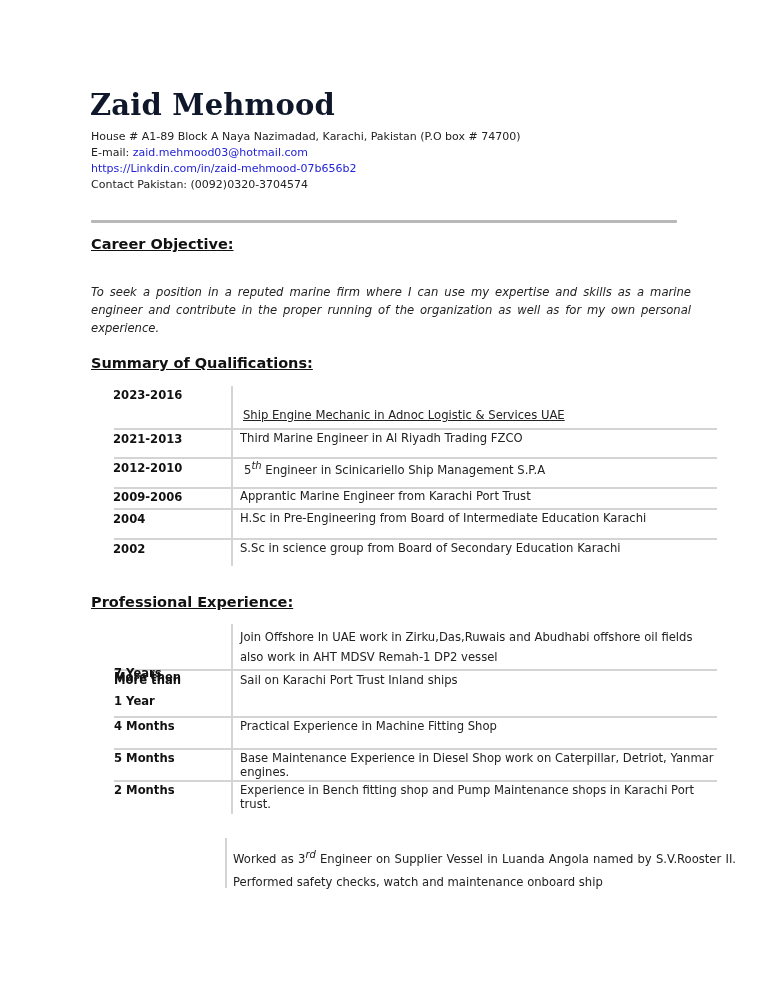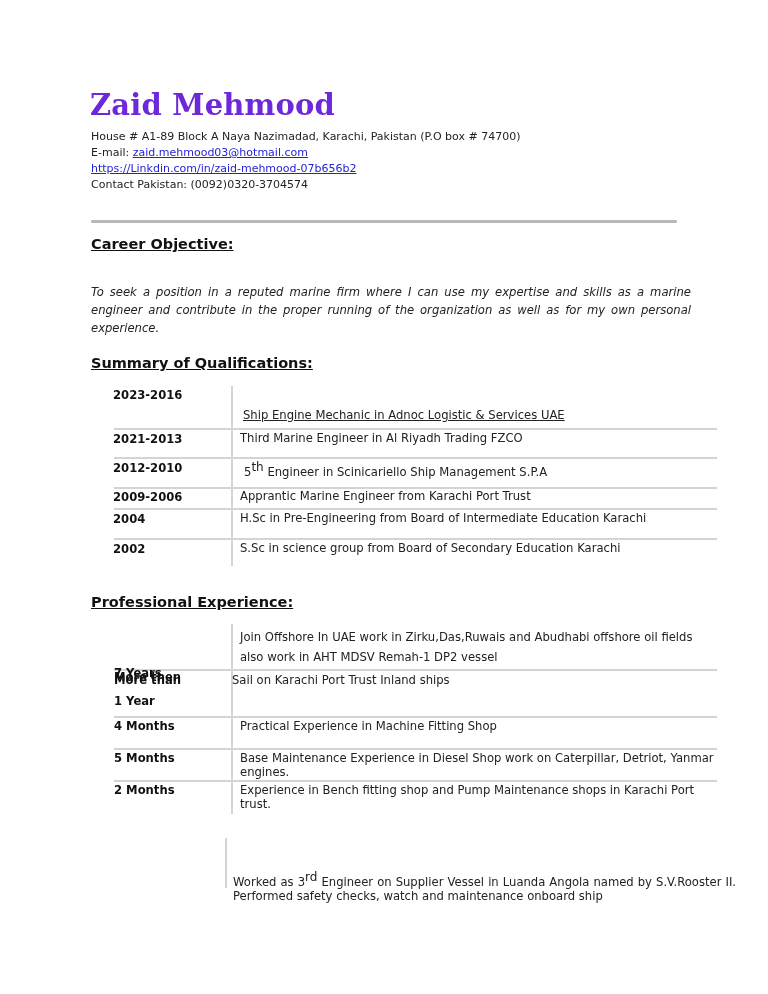--- a/index.html
+++ b/index.html
@@ -1,31 +1,31 @@
 <!DOCTYPE html>
 <html><head>
 <meta charset="utf-8">
 <style>
   html, body { margin: 0; padding: 0; background: #ffffff; }
   body { width: 768px; height: 994px; position: relative; overflow: hidden;
          font-family: "DejaVu Sans", sans-serif; color: #222; }
   .abs { position: absolute; }
   .name { left: 90px; top: 88px; font-family: "DejaVu Serif", serif; font-weight: bold;
-          font-size: 29px; color: #6d28d9; letter-spacing: 0.2px; }
+          font-size: 29px; color: #0f172a; letter-spacing: 0.2px; }
   .contact { left: 91px; font-size: 11px; color: #222; line-height: 16px; }
-  .contact a { color: #2323d6; text-decoration: underline; }
+  .contact a { color: #2323d6; }
   .rule { left: 91px; top: 220px; width: 586px; height: 3px; background: #b8b8b8; border-radius: 1px; }
   .heading { left: 91px; font-size: 14.5px; font-weight: bold; text-decoration: underline; color: #111; }
   .objective { left: 91px; top: 283px; width: 600px; font-style: italic; font-size: 11.6px;
                line-height: 18px; color: #222; text-align: justify; }
   .year { font-weight: bold; font-size: 11.6px; color: #111; }
   .cell { font-size: 11.6px; color: #222; }
   .hline { height: 2px; background: #d4d4d4; }
   .vline { width: 2px; background: #d4d4d4; }
-  sup { font-size: 12px; }
+  sup { font-size: 10px; font-style: italic; }
 </style>
 </head>
 <body>
 
 <div class="abs name">Zaid Mehmood</div>
 <div class="abs contact" style="top:129px;">House # A1-89 Block A Naya Nazimadad, Karachi, Pakistan (P.O box # 74700)</div>
 <div class="abs contact" style="top:145px;">
   <span>E-mail: </span><a>zaid.mehmood03@hotmail.com</a>
 </div>
 <div class="abs contact" style="top:161px;">
@@ -72,26 +72,26 @@
   <div class="abs hline" style="left:114px; top:716px; width:603px;"></div>
   <div class="abs hline" style="left:114px; top:748px; width:603px;"></div>
   <div class="abs hline" style="left:114px; top:780px; width:603px;"></div>
 
   <div class="abs year" style="left:114px; top:626px;margin-top:44px;">More then</div>
   <div class="abs year" style="left:114px; top:666px;">7 Years</div>
   <div class="abs cell" style="left:240px; top:627px; width:478px; line-height:20px;">Join Offshore In UAE work in Zirku,Das,Ruwais and Abudhabi offshore oil fields also work in AHT MDSV Remah-1 DP2 vessel</div>
 
   <div class="abs year" style="left:114px; top:673px;">More than</div>
   <div class="abs year" style="left:114px; top:694px;">1 Year</div>
-  <div class="abs cell" style="left:232px; top:673px;">Sail on Karachi Port Trust Inland ships</div>
+  <div class="abs cell" style="left:240px; top:673px;">Sail on Karachi Port Trust Inland ships</div>
 
   <div class="abs year" style="left:114px; top:719px;">4 Months</div>
   <div class="abs cell" style="left:240px; top:719px;">Practical Experience in Machine Fitting Shop</div>
 
   <div class="abs year" style="left:114px; top:751px;">5 Months</div>
   <div class="abs cell" style="left:240px; top:751px; width:478px; line-height:14px;">Base Maintenance Experience in Diesel Shop work on Caterpillar, Detriot, Yanmar engines.</div>
 
   <div class="abs year" style="left:114px; top:783px;">2 Months</div>
   <div class="abs cell" style="left:240px; top:783px; width:478px; line-height:14px;">Experience in Bench fitting shop and Pump Maintenance shops in Karachi Port trust.</div>
 </div>
 
 <div class="abs vline" style="left:225px; top:838px; height:50px;"></div>
-<div class="abs cell" style="left:233px; top:870px; width:503px; line-height:14px; text-align:justify;"><span>Worked as 3</span><sup>rd</sup><span> Engineer on Supplier Vessel in Luanda Angola named by S.V.Rooster II. Performed safety checks, watch and maintenance onboard ship</span></div>
+<div class="abs cell" style="left:233px; top:843px; width:503px; line-height:23px; text-align:justify;"><span>Worked as 3</span><sup>rd</sup><span> Engineer on Supplier Vessel in Luanda Angola named by S.V.Rooster II. Performed safety checks, watch and maintenance onboard ship</span></div>
 
 </body></html>

